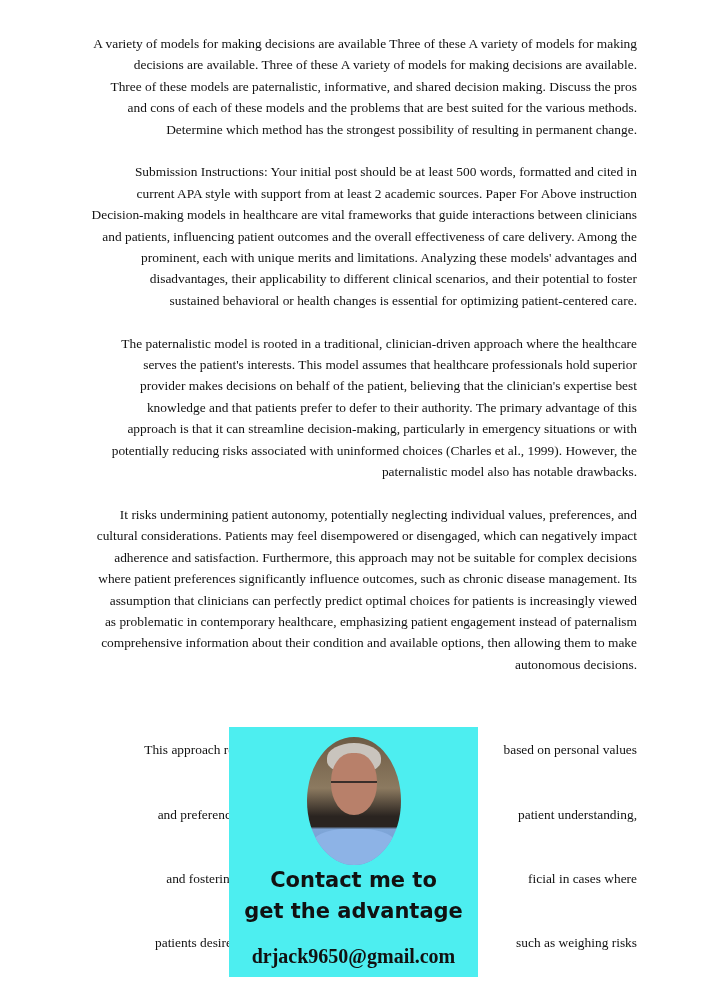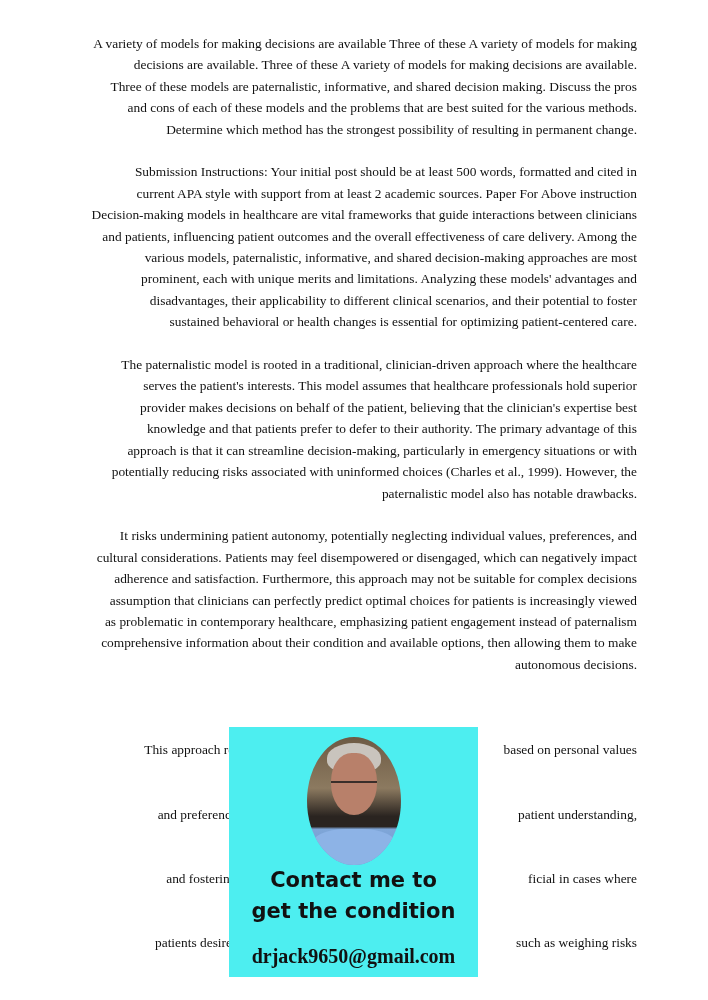--- a/index.html
+++ b/index.html
@@ -46,38 +46,38 @@
     <span class="line">decisions are available. Three of these A variety of models for making decisions are available.</span>
     <span class="line">Three of these models are paternalistic, informative, and shared decision making. Discuss the pros</span>
     <span class="line">and cons of each of these models and the problems that are best suited for the various methods.</span>
     <span class="line">Determine which method has the strongest possibility of resulting in permanent change.</span>
   </p>
   <p>
     <span class="line">Submission Instructions: Your initial post should be at least 500 words, formatted and cited in</span>
     <span class="line">current APA style with support from at least 2 academic sources. Paper For Above instruction</span>
     <span class="line">Decision-making models in healthcare are vital frameworks that guide interactions between clinicians</span>
     <span class="line">and patients, influencing patient outcomes and the overall effectiveness of care delivery. Among the</span>
-    <span class="line">various models, paternalistic, informative, and shared decision-making approaches are most</span>
     <span class="line">prominent, each with unique merits and limitations. Analyzing these models' advantages and</span>
     <span class="line">disadvantages, their applicability to different clinical scenarios, and their potential to foster</span>
     <span class="line">sustained behavioral or health changes is essential for optimizing patient-centered care.</span>
   </p>
   <p>
     <span class="line">The paternalistic model is rooted in a traditional, clinician-driven approach where the healthcare</span>
     <span class="line">serves the patient's interests. This model assumes that healthcare professionals hold superior</span>
     <span class="line">provider makes decisions on behalf of the patient, believing that the clinician's expertise best</span>
     <span class="line">knowledge and that patients prefer to defer to their authority. The primary advantage of this</span>
     <span class="line">approach is that it can streamline decision-making, particularly in emergency situations or with</span>
     <span class="line">potentially reducing risks associated with uninformed choices (Charles et al., 1999). However, the</span>
     <span class="line">paternalistic model also has notable drawbacks.</span>
   </p>
   <p>
     <span class="line">It risks undermining patient autonomy, potentially neglecting individual values, preferences, and</span>
     <span class="line">cultural considerations. Patients may feel disempowered or disengaged, which can negatively impact</span>
     <span class="line">adherence and satisfaction. Furthermore, this approach may not be suitable for complex decisions</span>
+    <span class="line">where patient preferences significantly influence outcomes, such as chronic disease management. Its</span>
     <span class="line">assumption that clinicians can perfectly predict optimal choices for patients is increasingly viewed</span>
     <span class="line">as problematic in contemporary healthcare, emphasizing patient engagement instead of paternalism</span>
     <span class="line">comprehensive information about their condition and available options, then allowing them to make</span>
     <span class="line">autonomous decisions.</span>
   </p>
   <p style="white-space:pre;">
     <span class="line" style="white-space:pre;">This approach respects patient a                                                        based on personal values</span>
     <span class="line" style="white-space:pre;">and preferences. Its strength lies                                                        patient understanding,</span>
     <span class="line" style="white-space:pre;">and fostering a sense of control                                                          ficial in cases where</span>
     <span class="line" style="white-space:pre;">patients desire an active role or                                                          such as weighing risks</span>
@@ -88,15 +88,15 @@
 </div>
 
 <div class="promo">
   <div class="portrait">
     <div class="hair"></div>
     <div class="face"></div>
     <div class="glasses"></div>
     <div class="shirt"></div>
   </div>
   <div class="promo-title l1">Contact me to</div>
-  <div class="promo-title l2">get the condition</div>
+  <div class="promo-title l2">get the advantage</div>
   <div class="promo-email">drjack9650@gmail.com</div>
 </div>
 
 </body></html>

